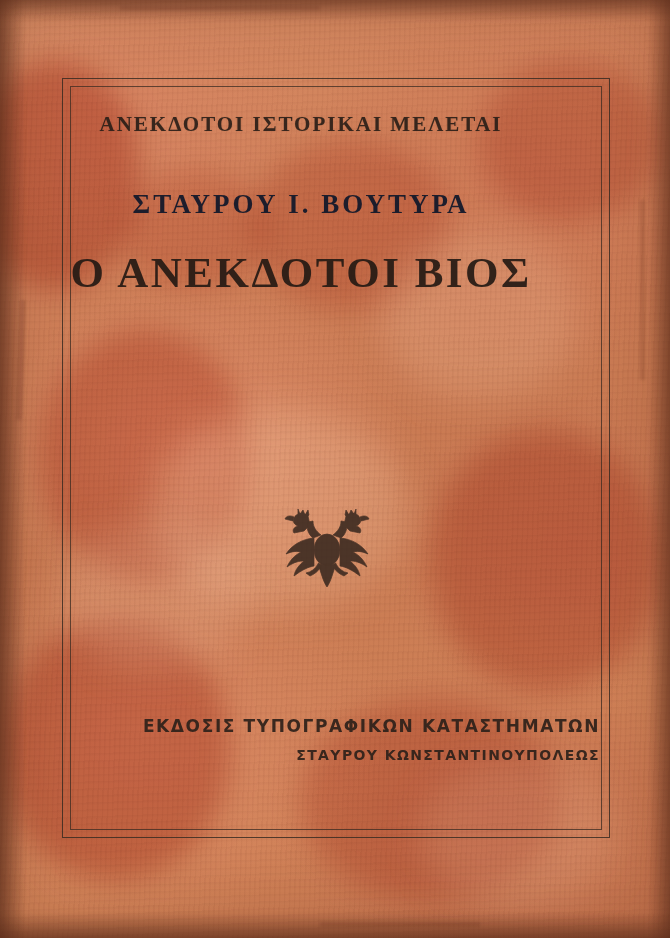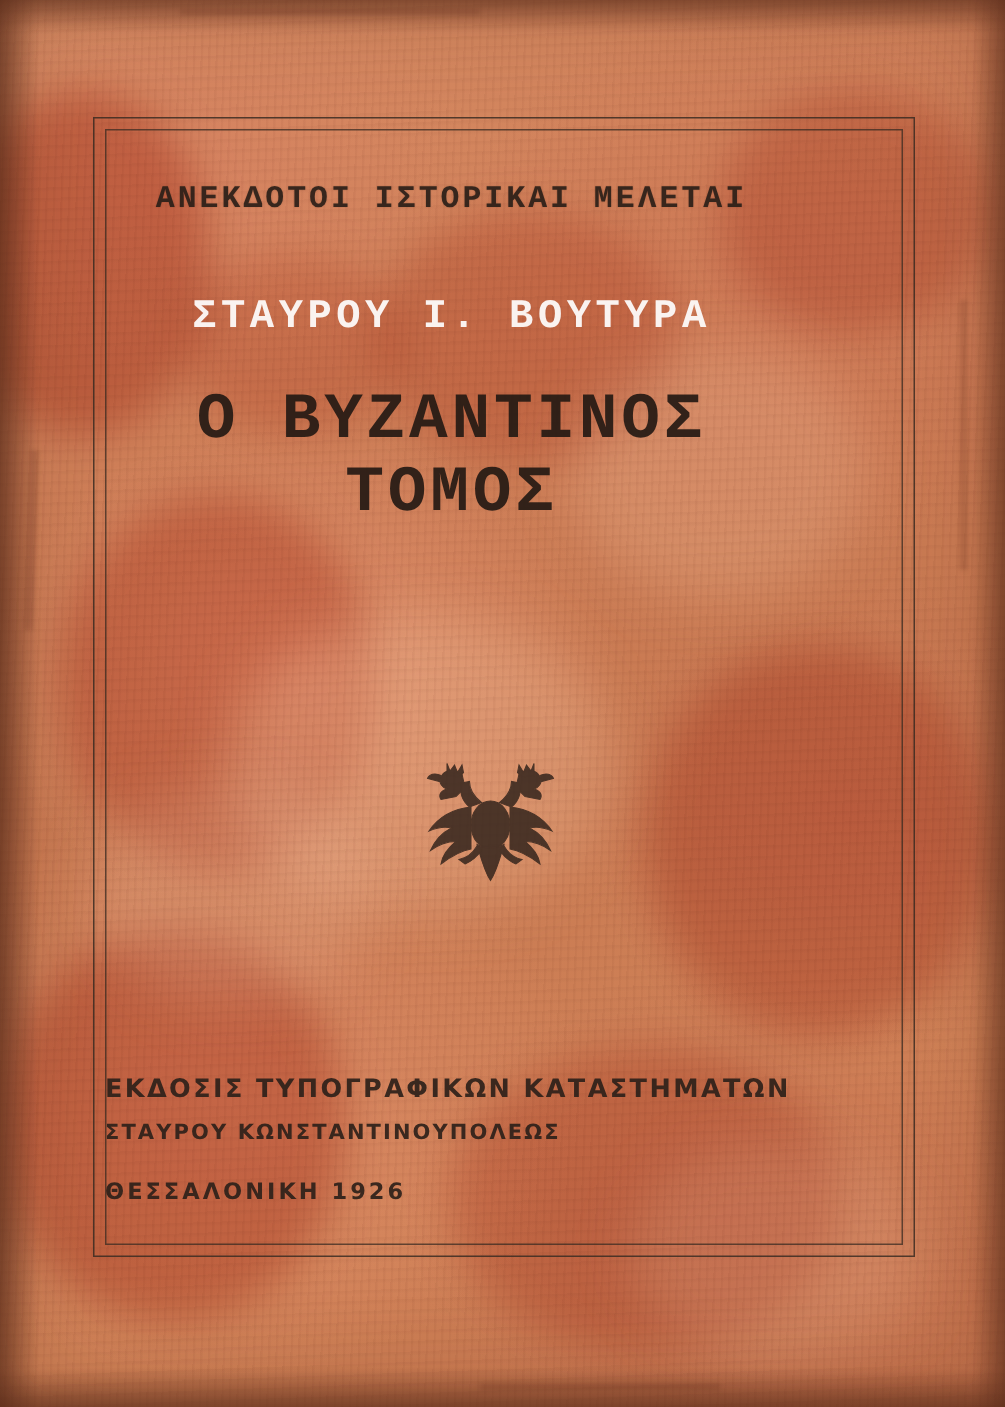--- a/index.html
+++ b/index.html
@@ -129,42 +129,42 @@
     width: 530px;
     height: 742px;
     border: 1px solid #3a2b22;
     opacity: 0.75;
   }
 
   
   .text-block {
     position: absolute;
     left: 70px;
-    top: 96px;
+    top: 86px;
     width: 462px;
     text-align: center;
     color: #2e211a;
-    font-family: Liberation Mono, monospace;
+    font-family: Liberation Serif, serif;
   }
 
   .line-series {
     margin-top: 26px;
     font-size: 21px;
     letter-spacing: 2.0px;
     font-weight: 600;
     color: #2b1f18;
     text-shadow: 0 0 1px rgba(60,40,28,0.35);
   }
 
   .line-author {
     margin-top: 52px;
     font-size: 27px;
     letter-spacing: 3.0px;
     font-weight: 700;
-    color: #ffffff;
+    color: #0f172a;
   }
 
   .line-volume {
     margin-top: 38px;
     font-size: 22px;
     letter-spacing: 3.0px;
     font-weight: 600;
     color: #2b1f18;
   }
 
@@ -185,21 +185,21 @@
     height: 100px;
     opacity: 0.82;
   }
 
   
   .imprint {
     position: absolute;
     left: 70px;
     top: 716px;
     width: 530px;
-    text-align: left;
+    text-align: right;
     color: #2e211a;
   }
   .imp-pub {
     font-size: 17px;
     letter-spacing: 1.6px;
     font-weight: 600;
   }
   .imp-sub {
     margin-top: 11px;
     font-size: 14px;
@@ -258,21 +258,21 @@
 
   <div class="frame-outer"></div>
   <div class="frame-inner"></div>
 
   <div class="text-block">
     <div class="line-series fade-soft">ΑΝΕΚΔΟΤΟΙ ΙΣΤΟΡΙΚΑΙ ΜΕΛΕΤΑΙ</div>
 
     <div class="line-author fade-soft">ΣΤΑΥΡΟΥ Ι. ΒΟΥΤΥΡΑ</div>
 
 
-    <div class="line-title fade-soft">Ο ΒΥΖΑΝΤΙΝΟΣ ΤΟΜΟΣ</div>
+    <div class="line-title fade-soft">Ο ΑΝΕΚΔΟΤΟΙ ΒΙΟΣ</div>
   </div>
 
   <svg class="emblem" viewBox="0 0 118 100">
     <g fill="#2e211a" stroke="#2e211a" stroke-width="0.7">
 
       <path d="M40 16 c-5,-4 -12,-3 -14,2 c-2,4 1,7 4,8 c-4,1 -6,4 -4,7 l10,-2 l6,-6 z"></path>
       <path d="M26 17 c-4,-2 -8,-1 -9,2 l8,2 z"></path>
 
       <path d="M78 16 c5,-4 12,-3 14,2 c2,4 -1,7 -4,8 c4,1 6,4 4,7 l-10,-2 l-6,-6 z"></path>
       <path d="M92 17 c4,-2 8,-1 9,2 l-8,2 z"></path>
@@ -292,21 +292,20 @@
       <path d="M50 63 c3,10 5,18 9,24 c4,-6 6,-14 9,-24 c-6,3 -12,3 -18,0 z"></path>
 
       <path d="M50 64 c-3,5 -7,8 -12,9 l4,3 c5,-2 8,-5 11,-9 z"></path>
       <path d="M68 64 c3,5 7,8 12,9 l-4,3 c-5,-2 -8,-5 -11,-9 z"></path>
     </g>
   </svg>
 
   <div class="imprint">
     <div class="imp-pub fade-soft">ΕΚΔΟΣΙΣ ΤΥΠΟΓΡΑΦΙΚΩΝ ΚΑΤΑΣΤΗΜΑΤΩΝ</div>
     <div class="imp-sub fade-soft">ΣΤΑΥΡΟΥ ΚΩΝΣΤΑΝΤΙΝΟΥΠΟΛΕΩΣ</div>
-    <div class="imp-place fade-soft">ΘΕΣΣΑΛΟΝΙΚΗ 1926</div>
   </div>
 
   <div class="edge-left"></div>
   <div class="edge-right"></div>
   <div class="edge-top"></div>
   <div class="edge-bottom"></div>
   <div class="edge-vignette"></div>
 
 </div>
 

